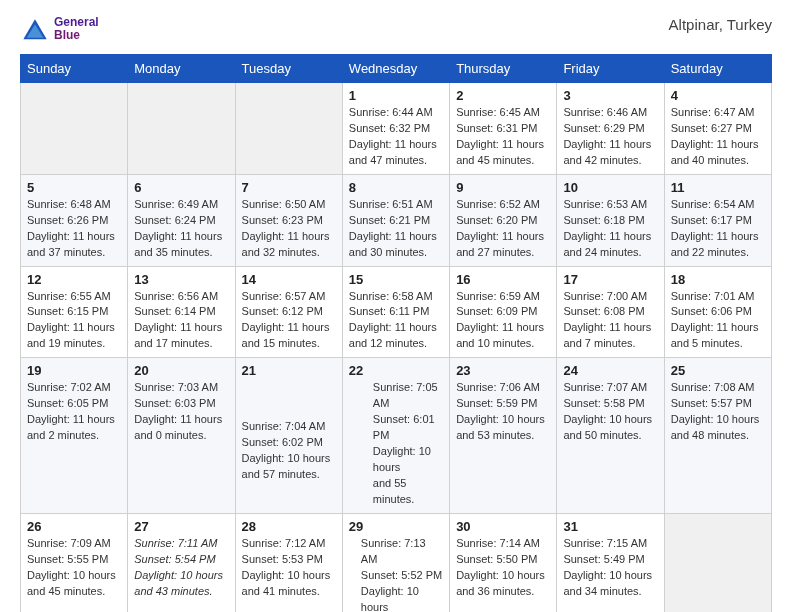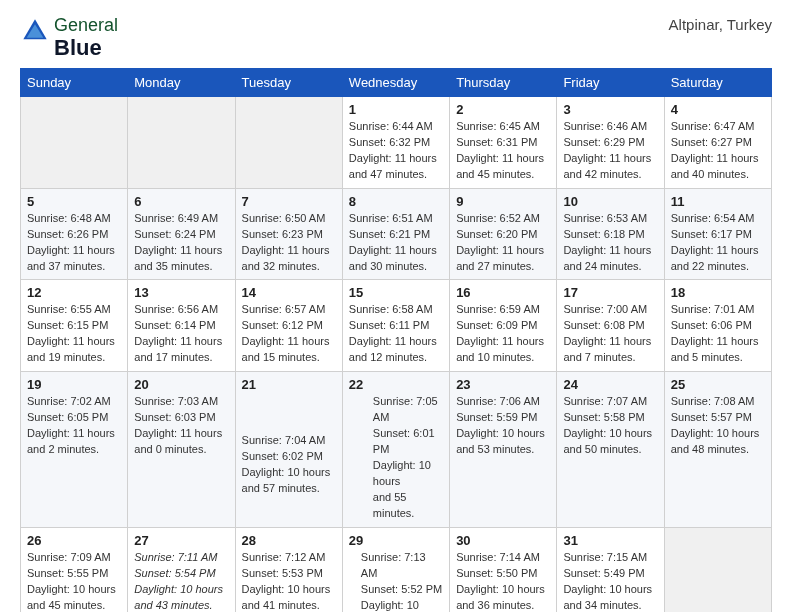--- a/index.html
+++ b/index.html
@@ -23,28 +23,28 @@
       display: flex;
       align-items: flex-start;
       gap: 4px;
     }
     .logo-text {
       display: flex;
       flex-direction: column;
       line-height: 1.1;
     }
     .logo-general {
-      font-size: 18px;
-      font-weight: normal;
-      color: #14532d;
+      font-size: 12px;
+      font-weight: bold;
+      color: #4c1d95;
     }
     .logo-blue {
-      font-size: 22px;
+      font-size: 12px;
       font-weight: bold;
-      color: #0f172a;
+      color: #701a75;
     }
     .logo-icon {
       width: 30px;
       height: 30px;
     }
     .title-block {
       text-align: right;
     }
     .title-month {
       font-size: 32px;

